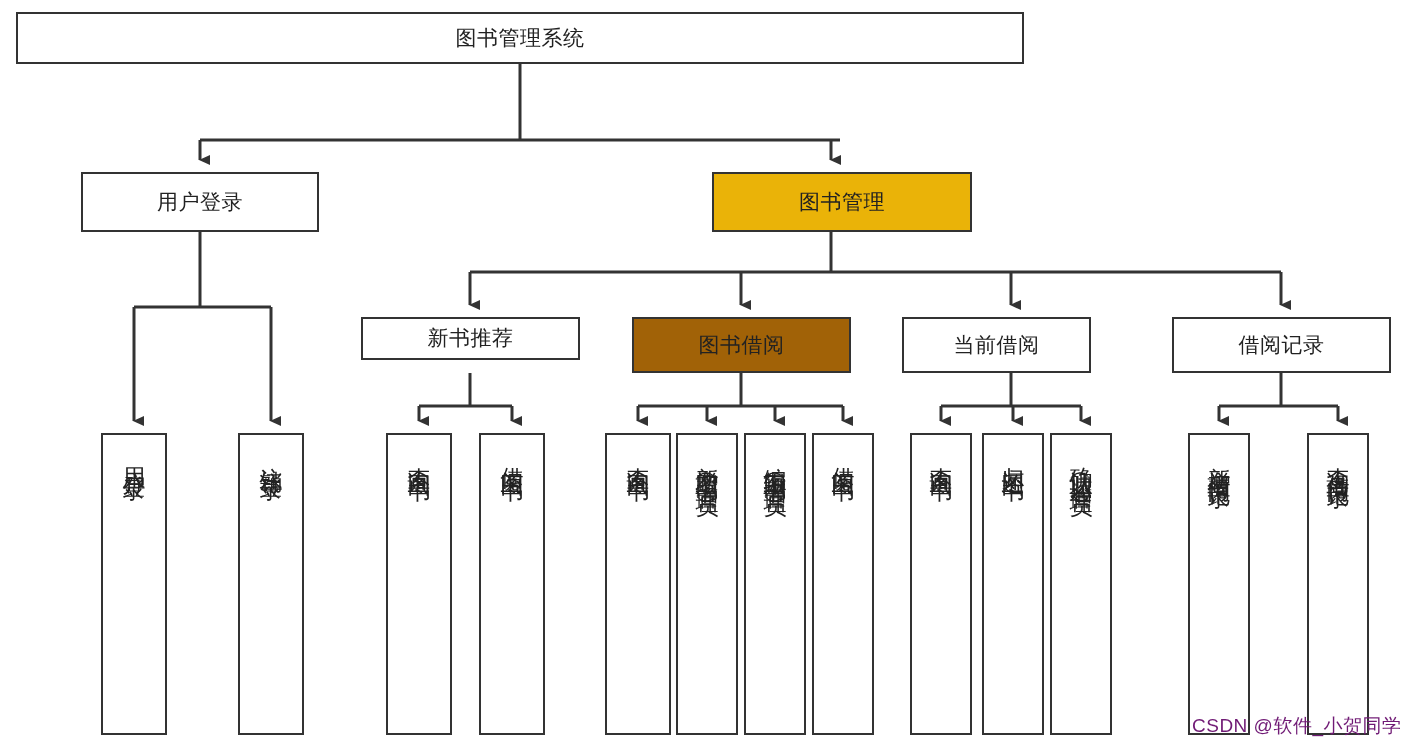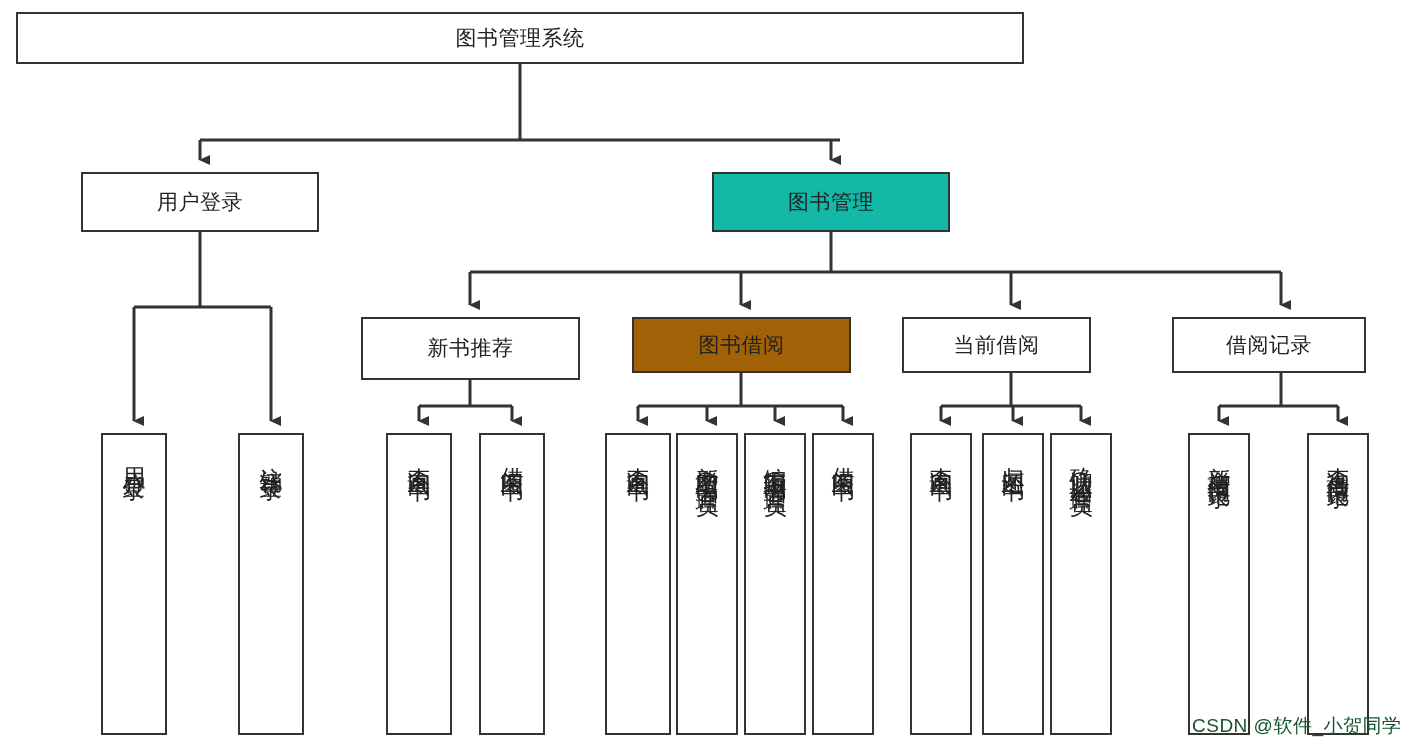--- a/index.html
+++ b/index.html
@@ -115,34 +115,34 @@
     </g>
   </svg>
 
   <div class="node h" id="n-root" style="left: 16px; top: 12px; width: 1008px; height: 52px; border-color: rgb(51, 51, 51); background: rgb(255, 255, 255); color: rgb(34, 34, 34);">
     <span class="lbl">图书管理系统</span>
   </div>
 
   <div class="node h" id="n-l1-0" style="left: 81px; top: 172px; width: 238px; height: 60px; border-color: rgb(51, 51, 51); background: rgb(255, 255, 255); color: rgb(34, 34, 34);">
     <span class="lbl">用户登录</span>
   </div>
-  <div class="node h" id="n-l1-1" style="left: 712px; top: 172px; width: 238px; height: 60px; border-color: rgb(51, 51, 51); background: #14b8a6; color: rgb(34, 34, 34);">
+  <div class="node h" id="n-l1-1" style="left: 712px; top: 172px; width: 260px; height: 60px; border-color: rgb(51, 51, 51); background: #eab308; color: rgb(34, 34, 34);">
     <span class="lbl">图书管理</span>
   </div>
 
-  <div class="node h" id="n-l2-0" style="left: 361px; top: 317px; width: 219px; height: 63px; border-color: rgb(51, 51, 51); background: rgb(255, 255, 255); color: rgb(34, 34, 34);">
+  <div class="node h" id="n-l2-0" style="left: 361px; top: 317px; width: 219px; height: 43px; border-color: rgb(51, 51, 51); background: rgb(255, 255, 255); color: rgb(34, 34, 34);">
     <span class="lbl">新书推荐</span>
   </div>
   <div class="node h" id="n-l2-1" style="left: 632px; top: 317px; width: 219px; height: 56px; border-color: rgb(51, 51, 51); background: #a16207; color: rgb(34, 34, 34);">
     <span class="lbl">图书借阅</span>
   </div>
   <div class="node h" id="n-l2-2" style="left: 902px; top: 317px; width: 189px; height: 56px; border-color: rgb(51, 51, 51); background: rgb(255, 255, 255); color: rgb(34, 34, 34);">
     <span class="lbl">当前借阅</span>
   </div>
-  <div class="node h" id="n-l2-3" style="left: 1172px; top: 317px; width: 194px; height: 56px; border-color: rgb(51, 51, 51); background: rgb(255, 255, 255); color: rgb(34, 34, 34);">
+  <div class="node h" id="n-l2-3" style="left: 1172px; top: 317px; width: 219px; height: 56px; border-color: rgb(51, 51, 51); background: rgb(255, 255, 255); color: rgb(34, 34, 34);">
     <span class="lbl">借阅记录</span>
   </div>
 
   <div class="node v" id="n-lf-0" style="left: 101px; top: 433px; width: 66px; height: 302px; border-color: rgb(51, 51, 51); background: rgb(255, 255, 255); color: rgb(34, 34, 34);">
     <span class="lbl">用户登录</span>
   </div>
   <div class="node v" id="n-lf-1" style="left: 238px; top: 433px; width: 66px; height: 302px; border-color: rgb(51, 51, 51); background: rgb(255, 255, 255); color: rgb(34, 34, 34);">
     <span class="lbl">注销登录</span>
   </div>
   <div class="node v" id="n-lf-2" style="left: 386px; top: 433px; width: 66px; height: 302px; border-color: rgb(51, 51, 51); background: rgb(255, 255, 255); color: rgb(34, 34, 34);">
@@ -172,15 +172,15 @@
   <div class="node v" id="n-lf-10" style="left: 1050px; top: 433px; width: 62px; height: 302px; border-color: rgb(51, 51, 51); background: rgb(255, 255, 255); color: rgb(34, 34, 34);">
     <span class="lbl">确认归还（管理员）</span>
   </div>
   <div class="node v" id="n-lf-11" style="left: 1188px; top: 433px; width: 62px; height: 302px; border-color: rgb(51, 51, 51); background: rgb(255, 255, 255); color: rgb(34, 34, 34);">
     <span class="lbl">新增借阅记录</span>
   </div>
   <div class="node v" id="n-lf-12" style="left: 1307px; top: 433px; width: 62px; height: 302px; border-color: rgb(51, 51, 51); background: rgb(255, 255, 255); color: rgb(34, 34, 34);">
     <span class="lbl">查询借阅记录</span>
   </div>
 
-  <div class="watermark" id="wm" style="left: 1192px; top: 713px; color: #14532d;">CSDN @软件_小贺同学</div>
+  <div class="watermark" id="wm" style="left: 1192px; top: 713px; color: #701a75;">CSDN @软件_小贺同学</div>
 
 </div>
 
 </body></html>

